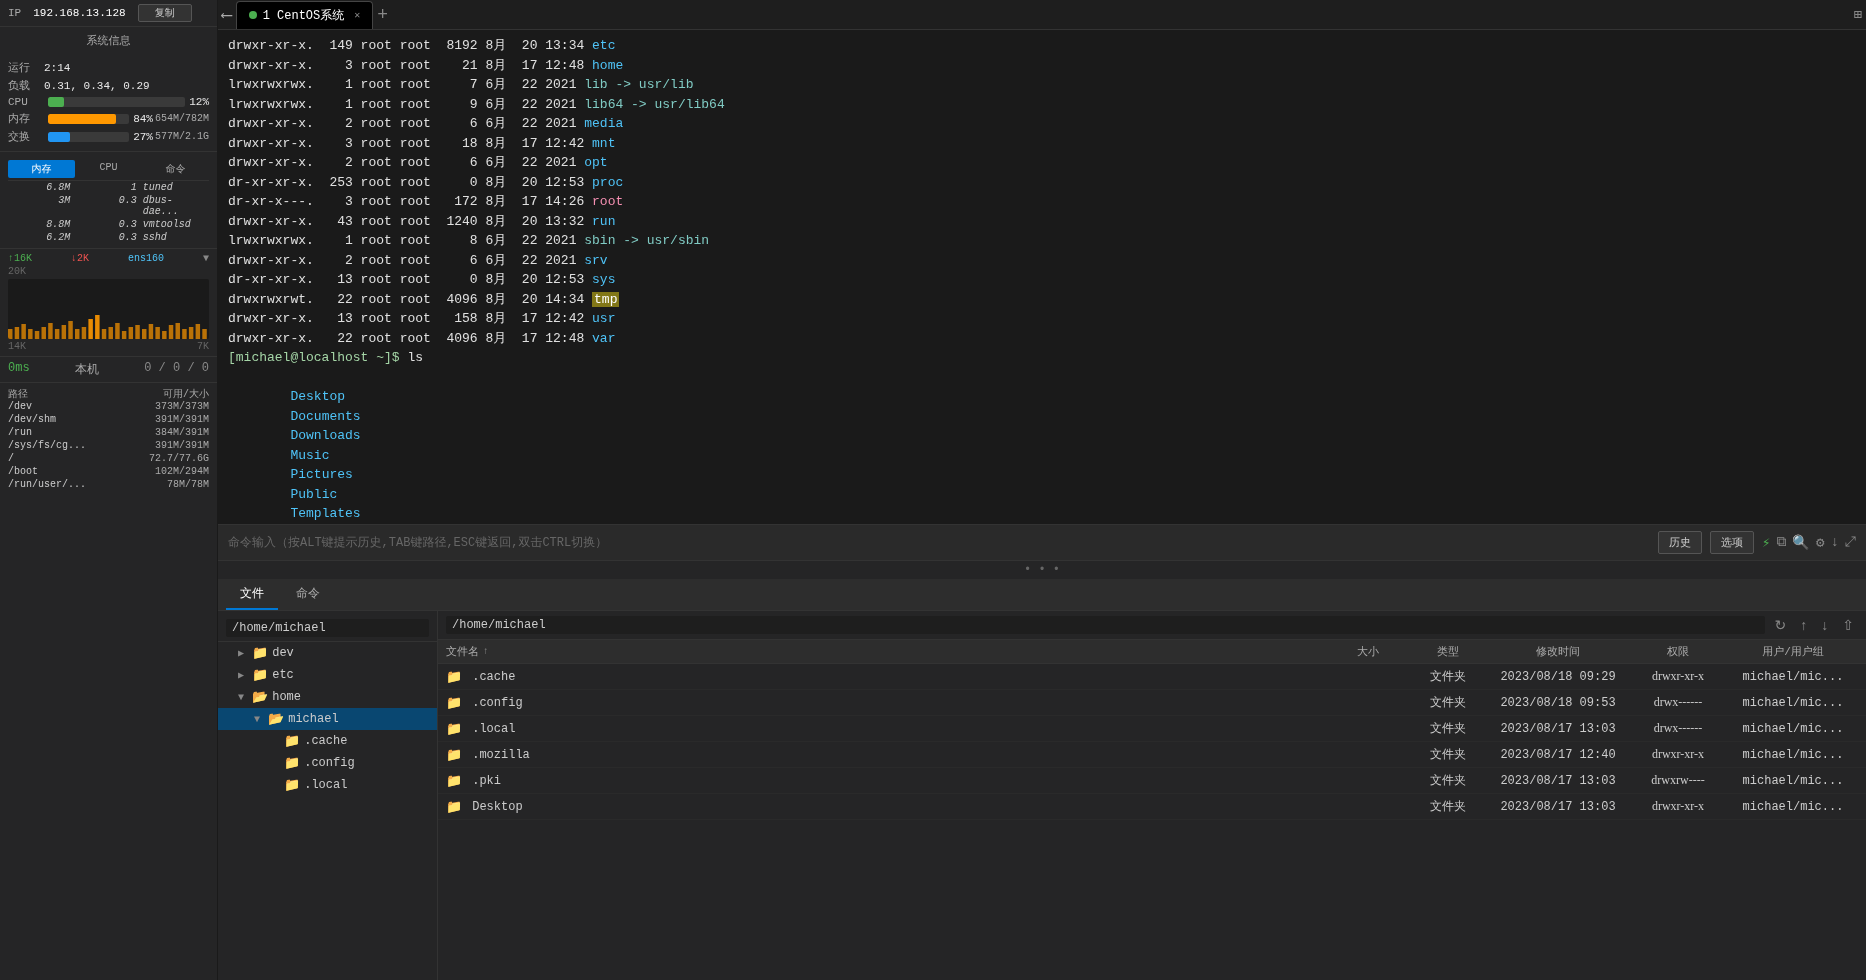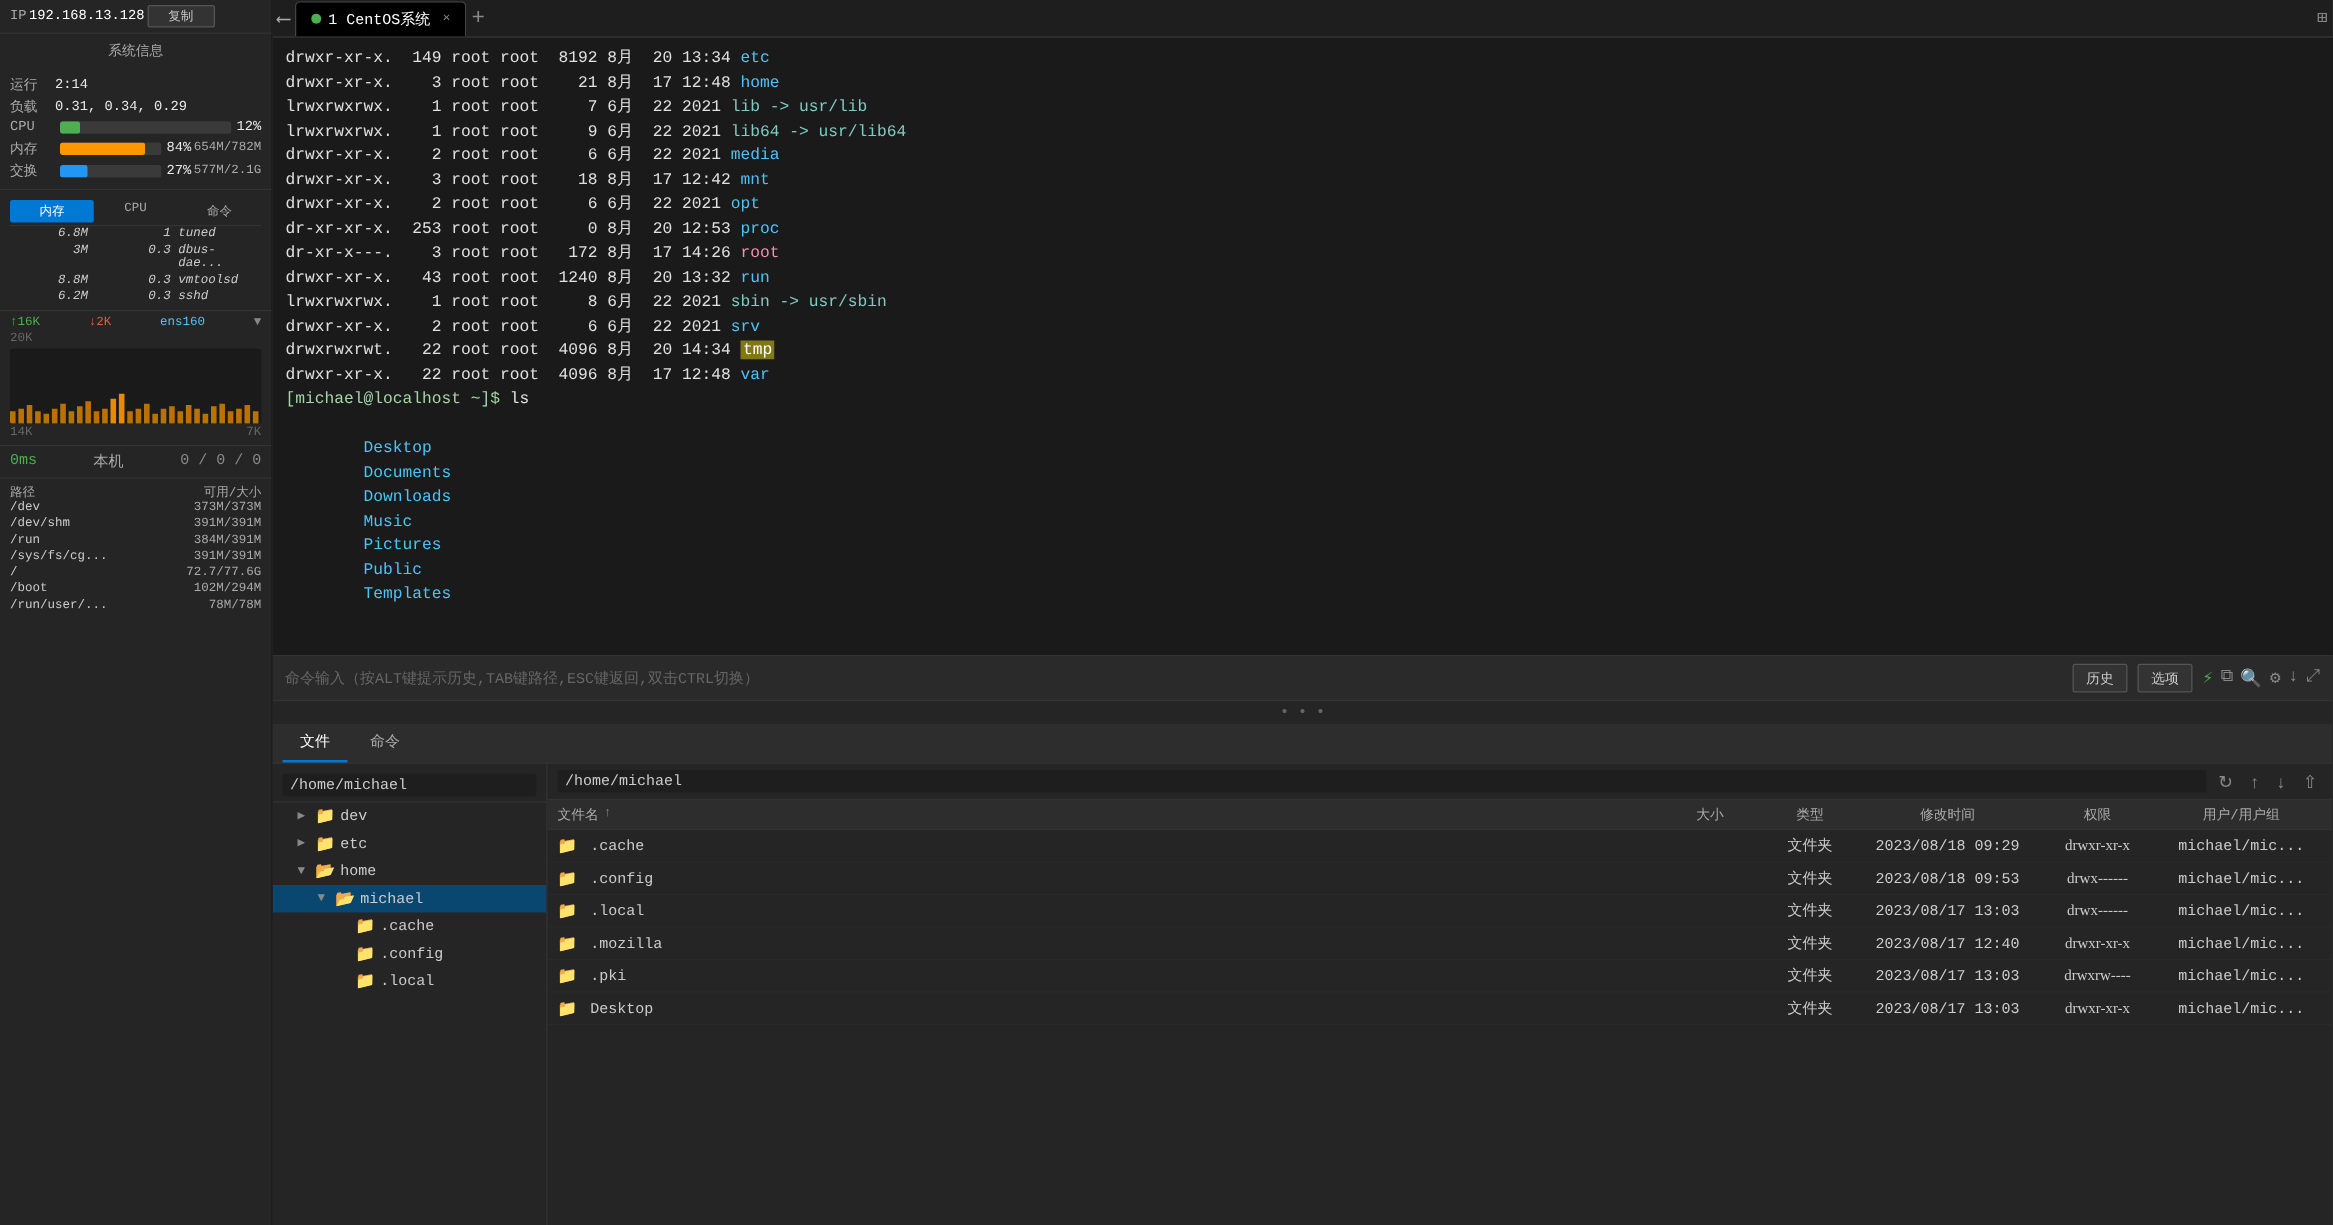--- a/index.html
+++ b/index.html
@@ -32,21 +32,21 @@
       color: #ccc;
     }
 
     .sidebar-header {
       padding: 4px 8px;
       font-size: 11px;
       color: #999;
       border-bottom: 1px solid #333;
       display: flex;
       align-items: center;
-      gap: 2px;
+      gap: 12px;
     }
 
     .sidebar-section {
       padding: 6px 8px 4px;
       border-bottom: 1px solid #333;
     }
 
     .sidebar-section-title {
       font-size: 11px;
       color: #aaa;
@@ -657,21 +657,23 @@
       <div class="terminal-line"><span class="col-white">lrwxrwxrwx.    1 root root     7 6月  22 2021 </span><span class="link-name">lib -&gt; usr/lib</span></div>
       <div class="terminal-line"><span class="col-white">lrwxrwxrwx.    1 root root     9 6月  22 2021 </span><span class="link-name">lib64 -&gt; usr/lib64</span></div>
       <div class="terminal-line"><span class="col-white">drwxr-xr-x.    2 root root     6 6月  22 2021 </span><span class="dir-name">media</span></div>
       <div class="terminal-line"><span class="col-white">drwxr-xr-x.    3 root root    18 8月  17 12:42 </span><span class="dir-name">mnt</span></div>
       <div class="terminal-line"><span class="col-white">drwxr-xr-x.    2 root root     6 6月  22 2021 </span><span class="dir-name">opt</span></div>
       <div class="terminal-line"><span class="col-white">dr-xr-xr-x.  253 root root     0 8月  20 12:53 </span><span class="dir-name">proc</span></div>
       <div class="terminal-line"><span class="col-white">dr-xr-x---.    3 root root   172 8月  17 14:26 </span><span class="col-pink">root</span></div>
       <div class="terminal-line"><span class="col-white">drwxr-xr-x.   43 root root  1240 8月  20 13:32 </span><span class="dir-name">run</span></div>
       <div class="terminal-line"><span class="col-white">lrwxrwxrwx.    1 root root     8 6月  22 2021 </span><span class="link-name">sbin -&gt; usr/sbin</span></div>
       <div class="terminal-line"><span class="col-white">drwxr-xr-x.    2 root root     6 6月  22 2021 </span><span class="dir-name">srv</span></div>
+      <div class="terminal-line"><span class="col-white">dr-xr-xr-x.   13 root root     0 8月  20 12:53 </span><span class="dir-name">sys</span></div>
       <div class="terminal-line"><span class="col-white">drwxrwxrwt.   22 root root  4096 8月  20 14:34 </span><span class="highlight-tmp">tmp</span></div>
+      <div class="terminal-line"><span class="col-white">drwxr-xr-x.   13 root root   158 8月  17 12:42 </span><span class="dir-name">usr</span></div>
       <div class="terminal-line"><span class="col-white">drwxr-xr-x.   22 root root  4096 8月  17 12:48 </span><span class="dir-name">var</span></div>
       <div class="terminal-line"><span class="col-green">[michael@localhost ~]$ </span><span class="col-white">ls</span></div>
       <div class="terminal-line">
         <span class="dir-name">Desktop</span><span class="col-white">   </span>
         <span class="dir-name">Documents</span><span class="col-white">   </span>
         <span class="dir-name">Downloads</span><span class="col-white">   </span>
         <span class="dir-name">Music</span><span class="col-white">   </span>
         <span class="dir-name">Pictures</span><span class="col-white">   </span>
         <span class="dir-name">Public</span><span class="col-white">   </span>
         <span class="dir-name">Templates</span><span class="col-white">   </span>

